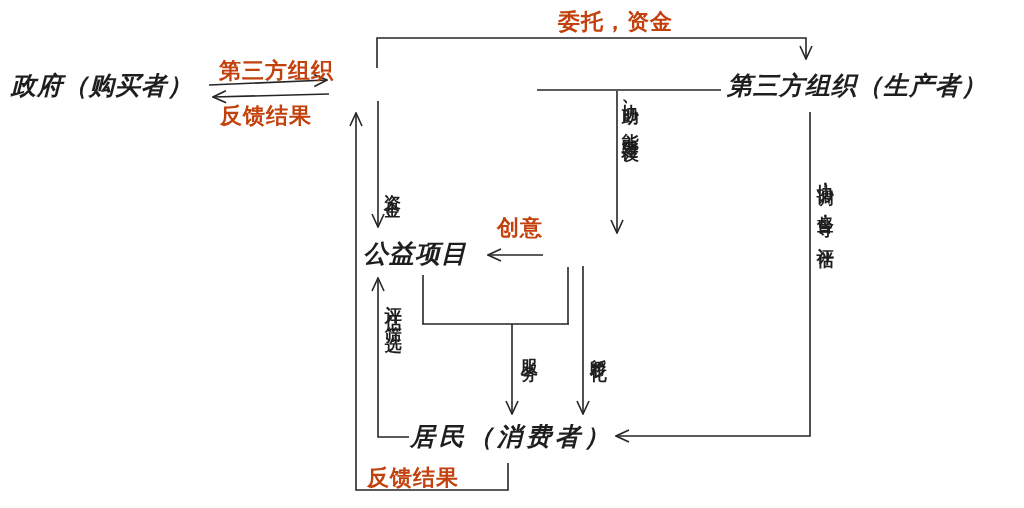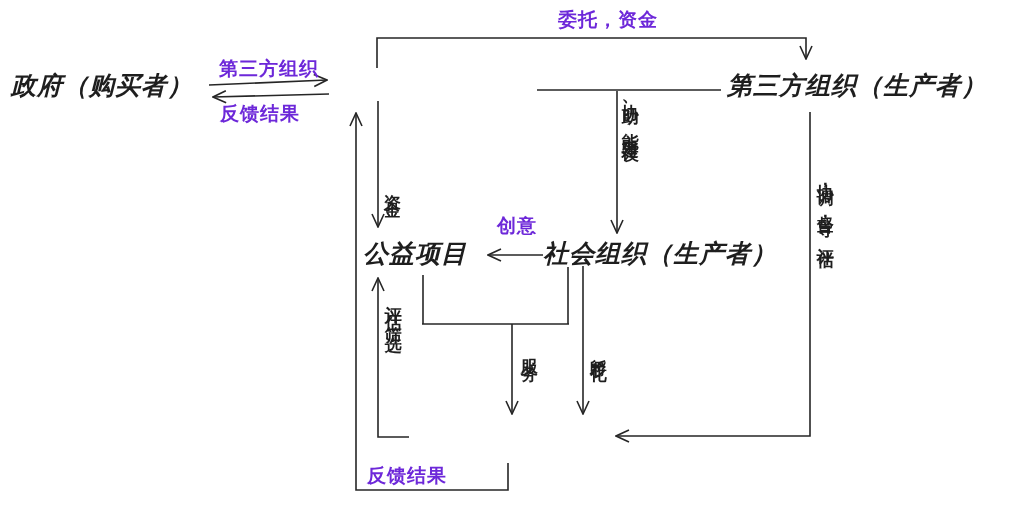--- a/index.html
+++ b/index.html
@@ -12,22 +12,22 @@
     color:#222222;
   }
   #lines{position:absolute;left:0;top:0;width:1024px;height:508px;}
   .node{
     position:absolute;
     font-size:25px;font-weight:700;line-height:1.05;
     letter-spacing:1px;white-space:nowrap;color:#1e1e1e;font-style:italic;
   }
   .elabel{
     position:absolute;
-    font-size:19px;font-weight:700;line-height:1.05;
-    letter-spacing:1px;white-space:nowrap;color:#6d28d9;
+    font-size:22px;font-weight:700;line-height:1.05;
+    letter-spacing:1px;white-space:nowrap;color:#c2410c;
   }
   .vlabel{
     position:absolute;
     font-size:17px;font-weight:700;line-height:1.1;
     writing-mode:vertical-rl;text-orientation:upright;
     white-space:nowrap;color:#1e1e1e;
   }
 </style>
 </head>
 <body>
@@ -55,21 +55,21 @@
       <path d="M512 324 V414" marker-end="url(#arr)"></path>
       <path d="M583 266 V414" marker-end="url(#arr)"></path>
       <path d="M810 112 V436 H616" marker-end="url(#arr)"></path>
       <path d="M409 437 H378 V278" marker-end="url(#arr)"></path>
     </g>
   </svg>
 
   <div class="node" style="left:11px;top:73px">政府（购买者）</div>
   <div class="node" style="left:727px;top:73px">第三方组织（生产者）</div>
   <div class="node" style="left:363px;top:241px">公益项目</div>
-  <div class="node" style="left:543px;top:241px">社会组织（生产者）</div>
+  <div class="node" style="left:410px;top:424px;letter-spacing:4px">居民（消费者）</div>
 
   <div class="elabel" style="left:219px;top:59px">第三方组织</div>
   <div class="elabel" style="left:220px;top:104px">反馈结果</div>
   <div class="elabel" style="left:558px;top:10px">委托，资金</div>
   <div class="elabel" style="left:497px;top:216px">创意</div>
   <div class="elabel" style="left:367px;top:466px">反馈结果</div>
 
   <div class="vlabel" style="left:382px;top:180px;letter-spacing:7px">资金</div>
   <div class="vlabel" style="left:620px;top:90px;letter-spacing:4px">协助、能力建设</div>
   <div class="vlabel" style="left:815px;top:170px;letter-spacing:5px">协调，督导，评估</div>

